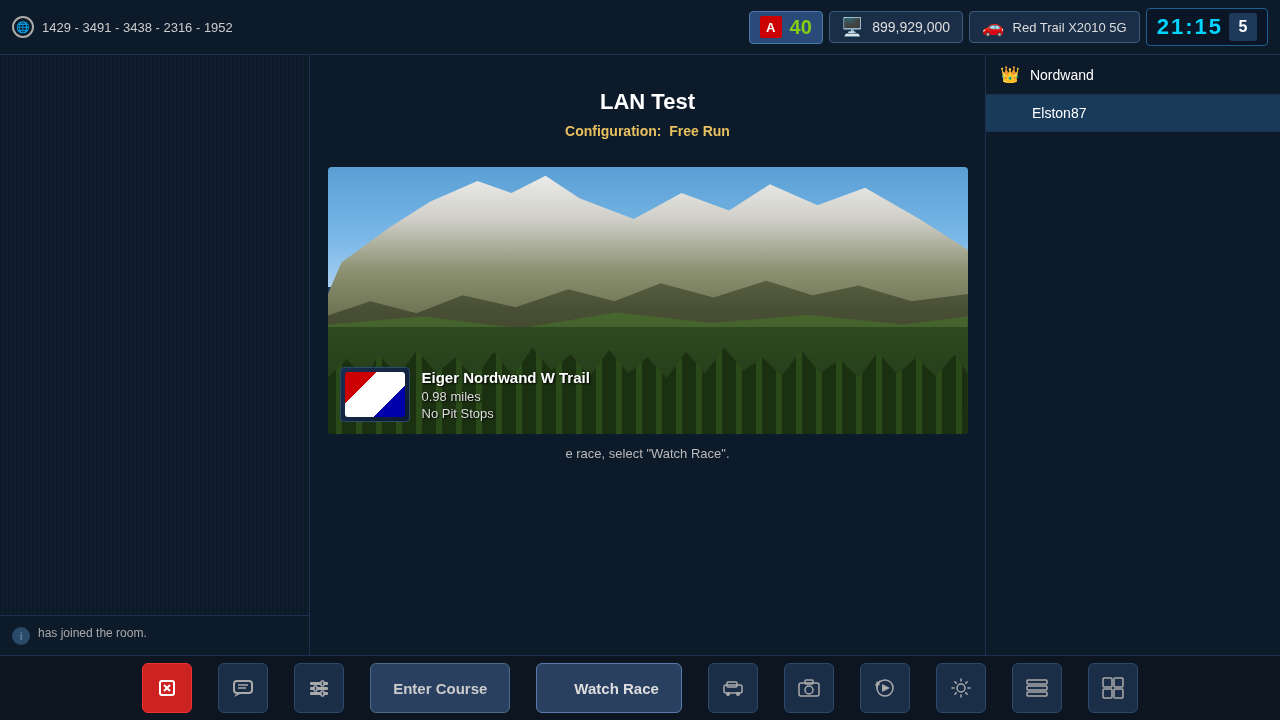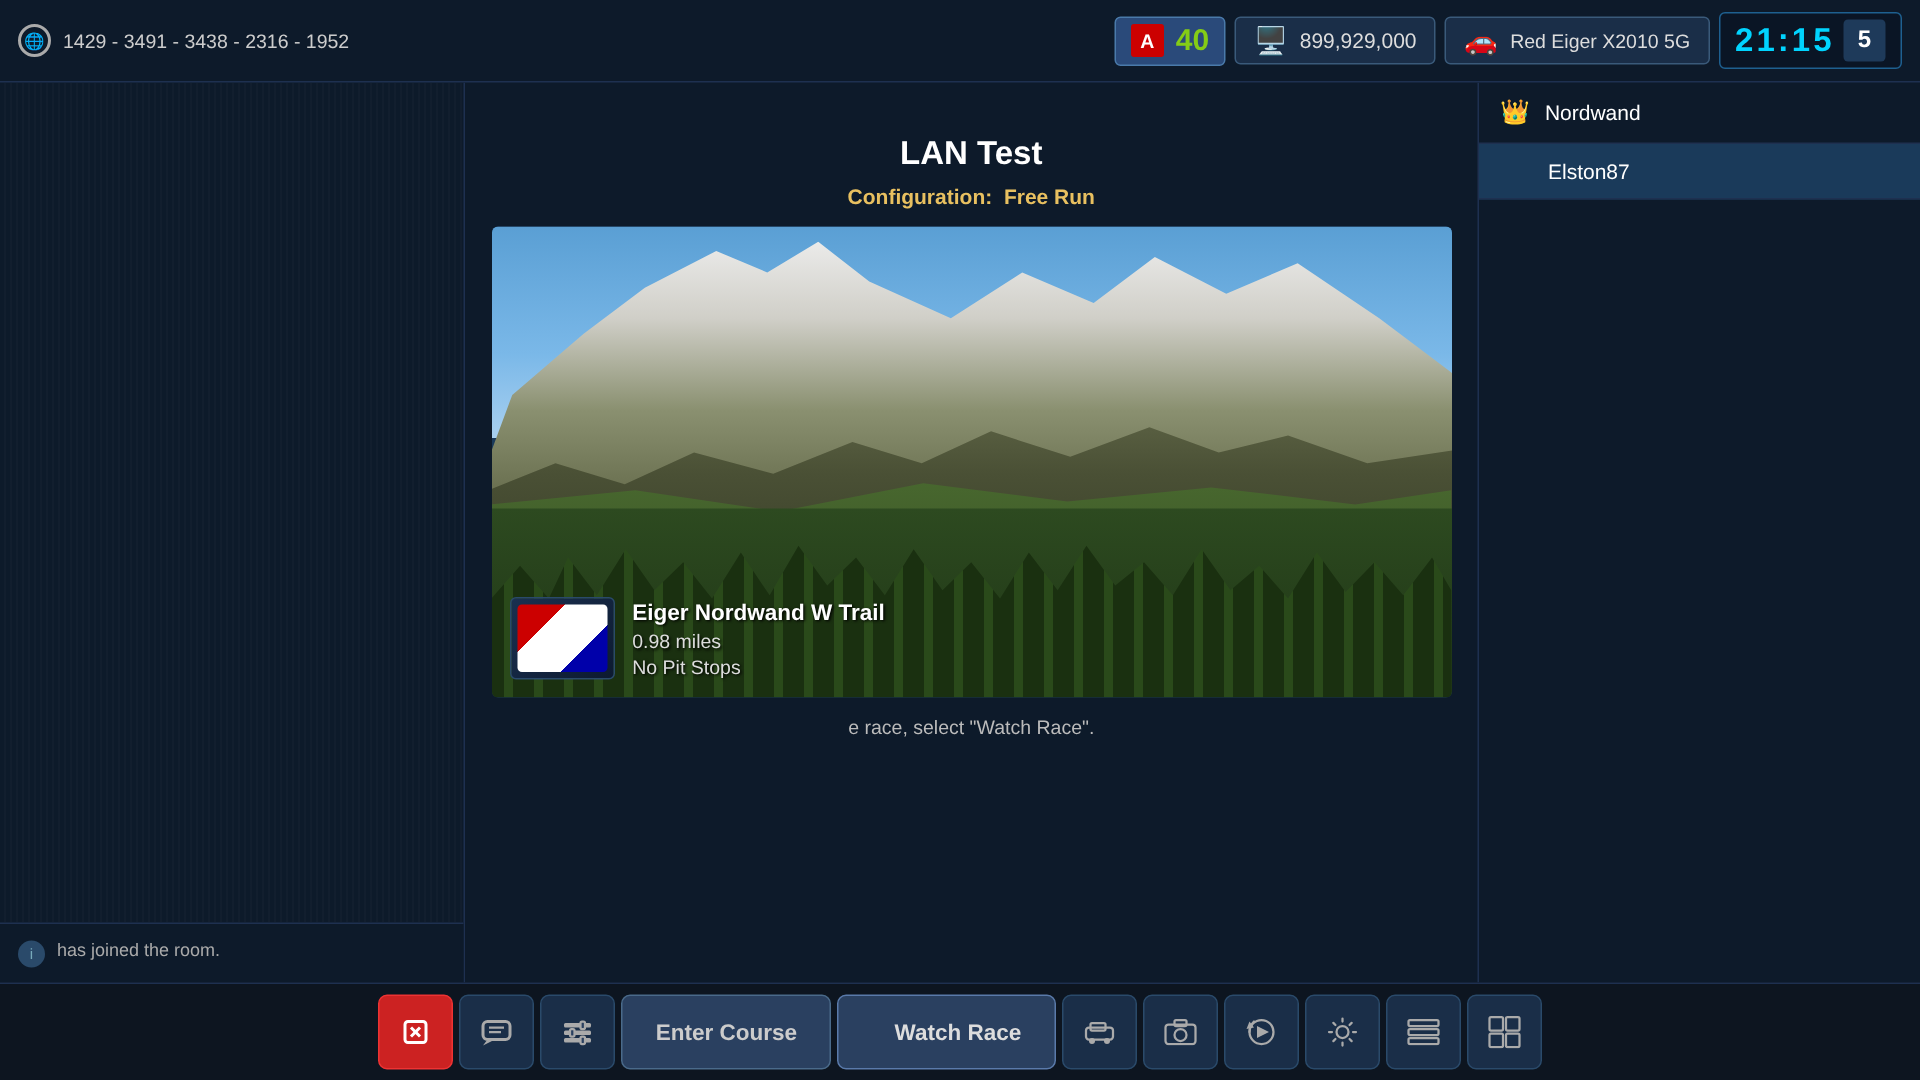--- a/index.html
+++ b/index.html
@@ -170,29 +170,29 @@
     .room-title {
       font-size: 22px;
       font-weight: bold;
       color: #fff;
       margin-top: 34px;
       margin-bottom: 8px;
     }
     .config-line {
       font-size: 14px;
       color: #aaa;
-      margin-bottom: 12px;
+      margin-bottom: 28px;
     }
     .config-line span {
       color: #e8c060;
       font-weight: bold;
     }
     .course-preview {
       width: 640px;
-      height: 314px;
+      height: 267px;
       border-radius: 4px;
       overflow: hidden;
       position: relative;
       background: #1a3a5a;
     }
     
     .course-preview-img {
       width: 100%; height: 100%;
       position: relative;
       overflow: hidden;
@@ -334,21 +334,21 @@
 
     
     .bottom-bar {
       width: 100%;
       height: 65px;
       background: #0d1520;
       border-top: 1px solid #1e3050;
       display: flex;
       align-items: center;
       justify-content: center;
-      gap: 4px;
+      gap: 26px;
       padding: 0 20px;
       position: relative;
     }
     .btn-icon {
       width: 50px; height: 50px;
       border-radius: 6px;
       display: flex; align-items: center; justify-content: center;
       cursor: pointer;
       font-size: 20px;
       border: 1px solid transparent;
@@ -393,21 +393,21 @@
     <div class="badge-level">
       <div class="a-icon">A</div>
       <span class="level-num">40</span>
     </div>
     <div class="badge-credits">
       <span style="font-size:18px;">🖥️</span>
       <span>899,929,000</span>
     </div>
     <div class="badge-car">
       <span style="font-size:18px;">🚗</span>
-      <span>Red Eiger X2010 5G</span>
+      <span>Red Trail X2010 5G</span>
     </div>
     <div class="badge-time">
       <span class="time-display">21:15</span>
       <div class="player-count">5</div>
     </div>
   </div>
 </div>
 
 <div class="main-layout">
 

